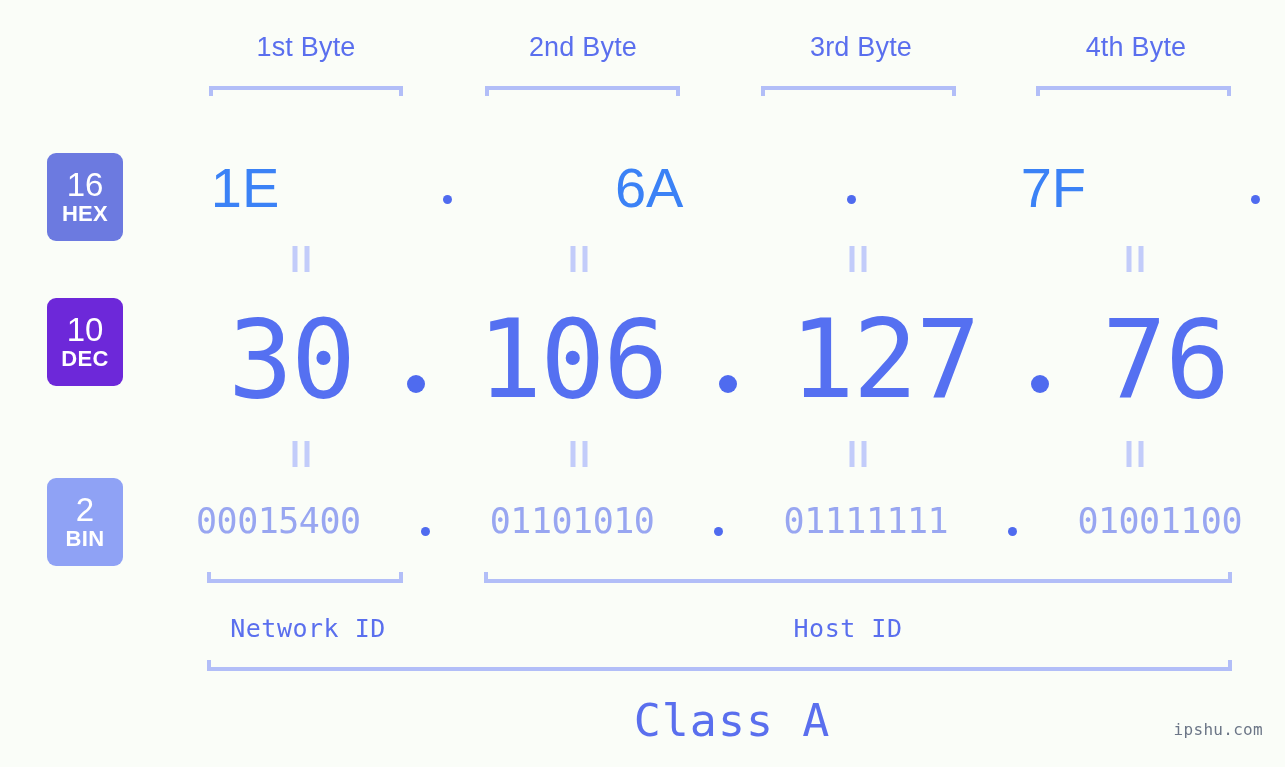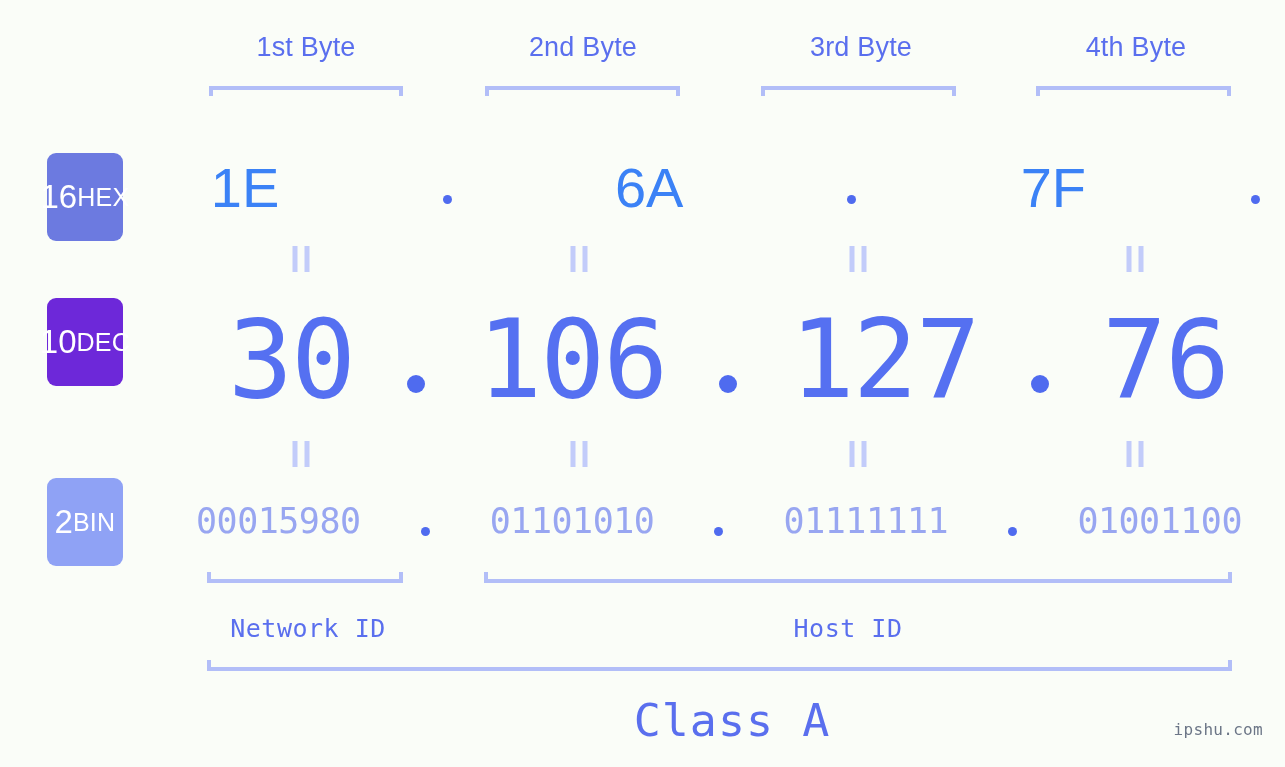--- a/index.html
+++ b/index.html
@@ -54,33 +54,34 @@
   
   .badge {
     position: absolute;
     left: 47px;
     width: 76px;
     border-radius: 9px;
     color: #FFFFFF;
     text-align: center;
     font-family: "Liberation Sans", sans-serif;
     display: flex;
+    flex-direction: column;
     align-items: center;
     justify-content: center;
     line-height: 1;
   }
   .badge .num {
     font-size: 33px;
     line-height: 34px;
     font-weight: 400;
   }
   .badge .lbl {
-    font-size: 25px;
+    font-size: 22px;
     line-height: 24px;
-    font-weight: 400;
+    font-weight: 700;
     letter-spacing: 0.3px;
   }
 
   
   .row-hex, .row-dec, .row-bin {
     position: absolute;
     left: 150px;
     width: 1110px;
     display: flex;
     align-items: center;
@@ -263,21 +264,21 @@
   <div class="eq" style="left:858px; top:441px;">
       <i></i>
       <i></i>
     </div>
   <div class="eq" style="left:1135px; top:441px;">
       <i></i>
       <i></i>
     </div>
 
   <div class="row-bin" style="top:500px; height:42px; left:196px; width:1046px;">
-    <div class="bin-val">00015980</div>
+    <div class="bin-val">00015400</div>
     <div class="bin-dot"></div>
     <div class="bin-val">01101010</div>
     <div class="bin-dot"></div>
     <div class="bin-val">01111111</div>
     <div class="bin-dot"></div>
     <div class="bin-val">01001100</div>
   </div>
 
   <div class="bracket-bottom" style="left:207px; top:572px; width:196px;"></div>
   <div class="bracket-bottom" style="left:484px; top:572px; width:748px;"></div>

